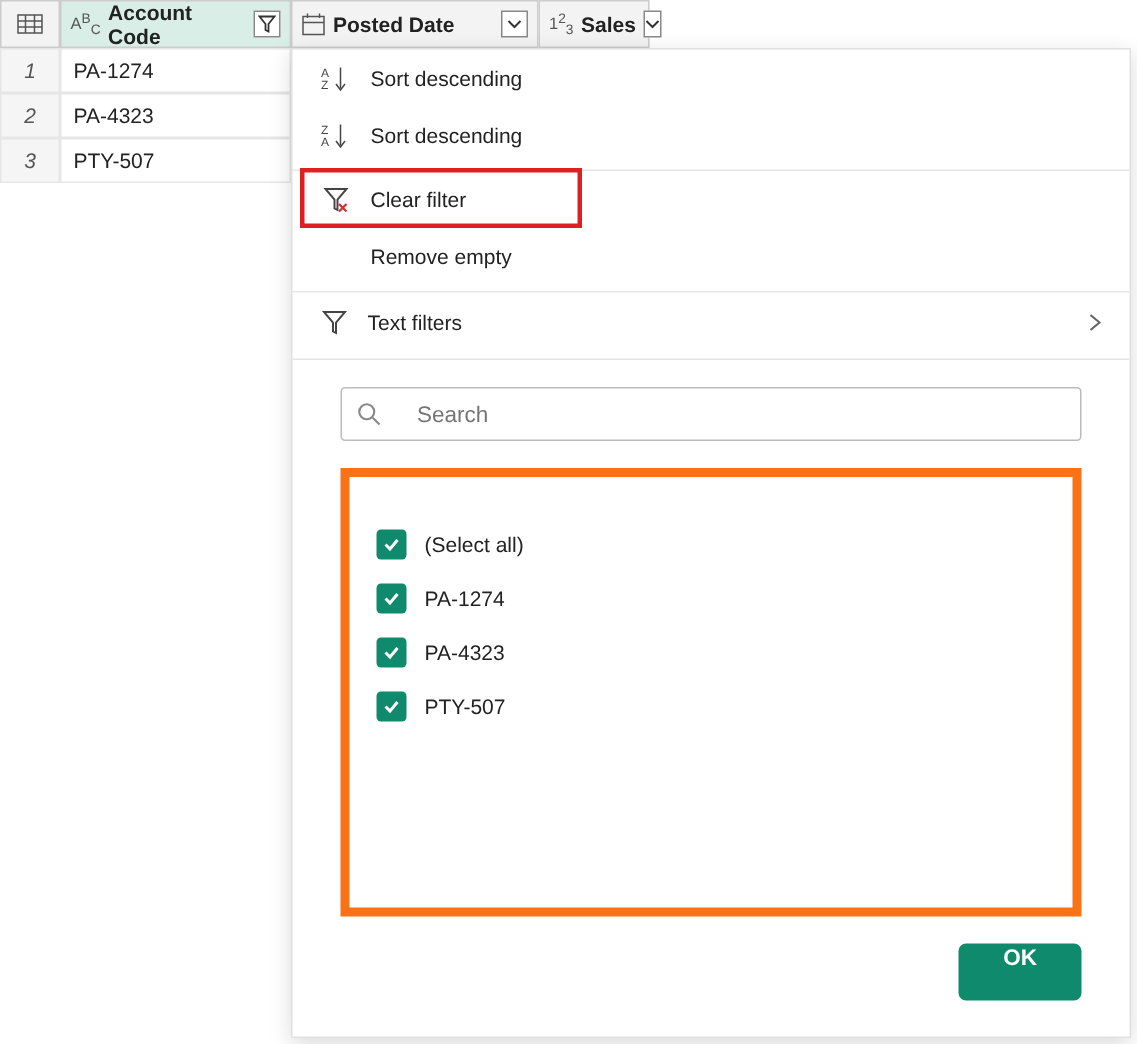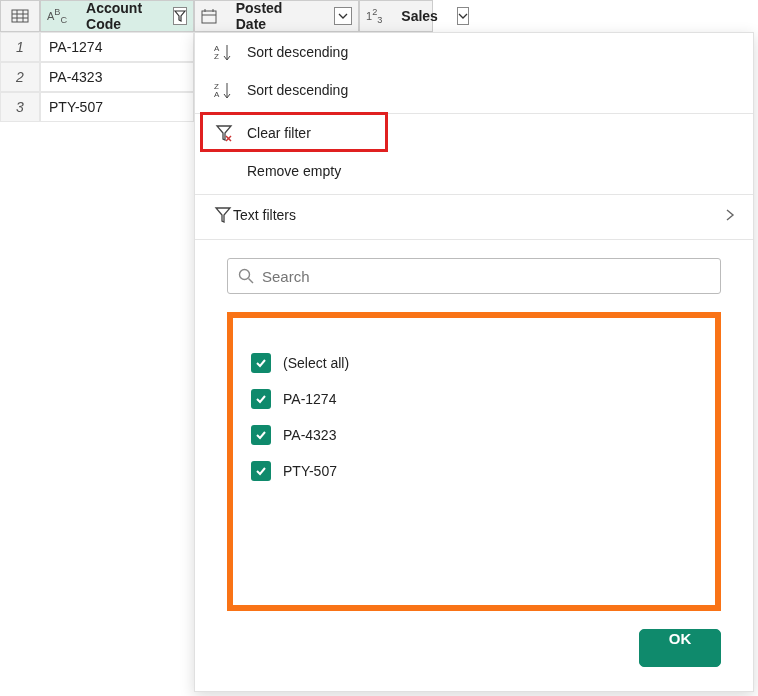--- a/index.html
+++ b/index.html
@@ -16,21 +16,21 @@
     .header-row {
       display: flex;
     }
     .hdr-cell {
       background: #f3f3f3;
       border: 1px solid #ccc;
       display: flex;
       align-items: center;
       height: 32px;
       padding: 0 6px;
-      gap: 19px;
+      gap: 5px;
     }
     .hdr-cell.active {
       background: #d9eee6;
     }
     .hdr-row-select { width: 40px; justify-content: center; }
     .hdr-col1 { width: 154px; }
     .hdr-posted { width: 165px; }
     .hdr-sales { width: 74px; }
     .hdr-label { font-weight: 600; }
     .drop-btn {
@@ -91,28 +91,29 @@
       left: 200px;
       width: 188px;
       height: 40px;
       pointer-events: none;
     }
     .text-filters-row {
       display: flex;
       align-items: center;
       padding: 8px 18px;
       height: 40px;
+      gap: 12px;
     }
     .chev-right { margin-left: auto; color: #555; }
 
     .search-wrap { padding: 18px 32px 12px 32px; }
     .search-box {
       display: flex;
       align-items: center;
-      gap: 8px;
+      gap: 24px;
       border: 1px solid #bbb;
       border-radius: 3px;
       padding: 6px 10px;
       height: 36px;
       color: #777;
     }
     .search-input {
       border: none;
       outline: none;
       flex: 1;

